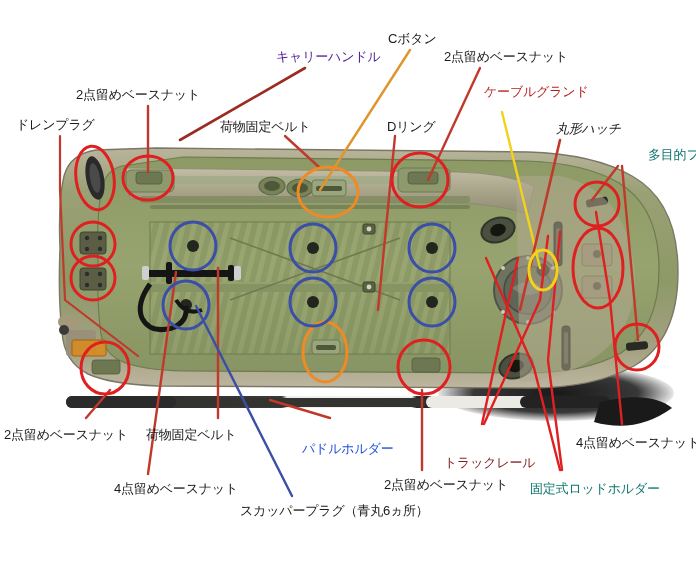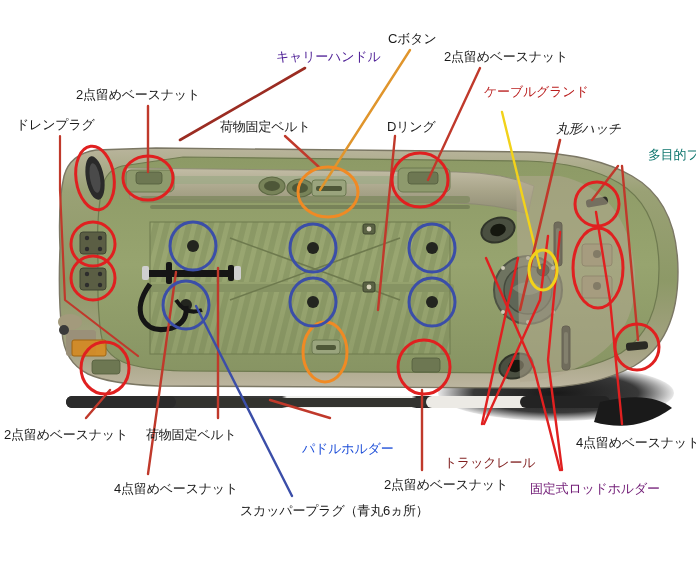--- a/index.html
+++ b/index.html
@@ -293,17 +293,17 @@
       <div class="lbl" style="left: 484px; top: 85px; color: #b91c1c;">ケーブルグランド</div>
       <div class="lbl" style="left: 556px; top: 122px; color: rgb(26, 26, 26); font-style: italic;">丸形ハッチ</div>
       <div class="lbl" style="left: 648px; top: 148px; color: #0f766e;">多目的フック</div>
       <div class="lbl" style="left: 4px; top: 428px; color: rgb(26, 26, 26);">2点留めベースナット</div>
       <div class="lbl" style="left: 146px; top: 428px; color: rgb(26, 26, 26);">荷物固定ベルト</div>
       <div class="lbl" style="left: 302px; top: 428px; color: #1d4ed8; margin-top: 14px;">パドルホルダー</div>
       <div class="lbl" style="left: 444px; top: 456px; color: #7f1d1d;">トラックレール</div>
       <div class="lbl" style="left: 576px; top: 436px; color: rgb(26, 26, 26);">4点留めベースナット</div>
       <div class="lbl" style="left: 114px; top: 482px; color: rgb(26, 26, 26);">4点留めベースナット</div>
       <div class="lbl" style="left: 384px; top: 478px; color: rgb(26, 26, 26);">2点留めベースナット</div>
-      <div class="lbl" style="left: 530px; top: 482px; color: #701a75; text-align: right;">固定式ロッドホルダー</div>
+      <div class="lbl" style="left: 530px; top: 482px; color: #0f766e; text-align: right;">固定式ロッドホルダー</div>
       <div class="lbl" style="left: 240px; top: 504px; color: rgb(26, 26, 26);">スカッパープラグ（青丸6ヵ所）</div>
     </div>
 
 </div>
 
 </body></html>

